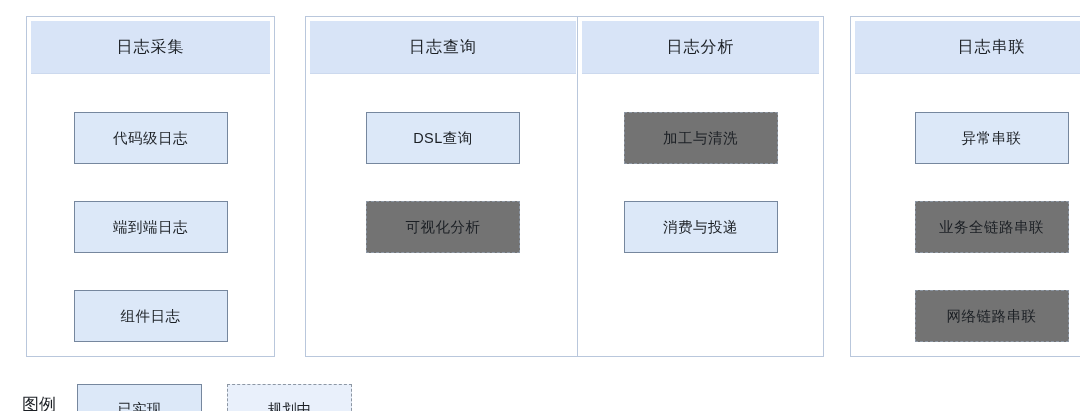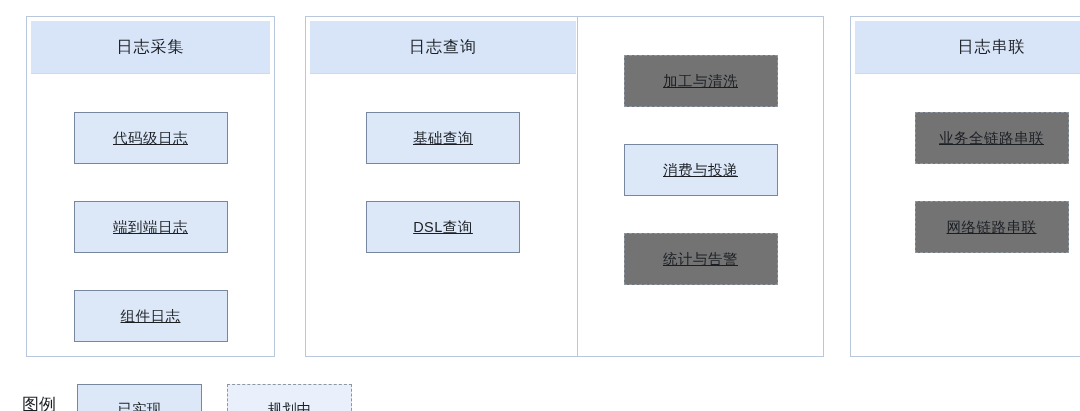--- a/index.html
+++ b/index.html
@@ -32,21 +32,20 @@
     font-size: 16px;
     font-weight: 500;
     letter-spacing: 1px;
   }
   .column-body {
     display: flex;
     flex-direction: column;
     align-items: center;
     padding-top: 30px;
     gap: 29px;
-    text-decoration: underline;
   }
   .item-box {
     width: 154px;
     height: 52px;
     display: flex;
     align-items: center;
     justify-content: center;
     font-size: 14.5px;
     font-weight: 500;
     letter-spacing: 0.5px;
@@ -98,34 +97,35 @@
       <div class="column-header">日志采集</div>
       <div class="column-body">
         <div class="item-box solid">代码级日志</div>
         <div class="item-box solid">端到端日志</div>
         <div class="item-box solid">组件日志</div>
       </div>
     </div>
     <div class="column">
       <div class="column-header">日志查询</div>
       <div class="column-body">
-        <div class="item-box solid">基础查询</div>
         <div class="item-box solid">DSL查询</div>
+        <div class="item-box dashed">可视化分析</div>
       </div>
     </div>
     <div class="column">
+      <div class="column-header">日志分析</div>
       <div class="column-body">
         <div class="item-box dashed">加工与清洗</div>
         <div class="item-box solid">消费与投递</div>
-        <div class="item-box dashed">统计与告警</div>
       </div>
     </div>
     <div class="column">
       <div class="column-header">日志串联</div>
       <div class="column-body">
+        <div class="item-box solid">异常串联</div>
         <div class="item-box dashed">业务全链路串联</div>
         <div class="item-box dashed">网络链路串联</div>
       </div>
     </div>
   </div>
 
 <div class="legend-label">图例</div>
 
 <div class="legend-box solid">
   <span>已实现</span>

